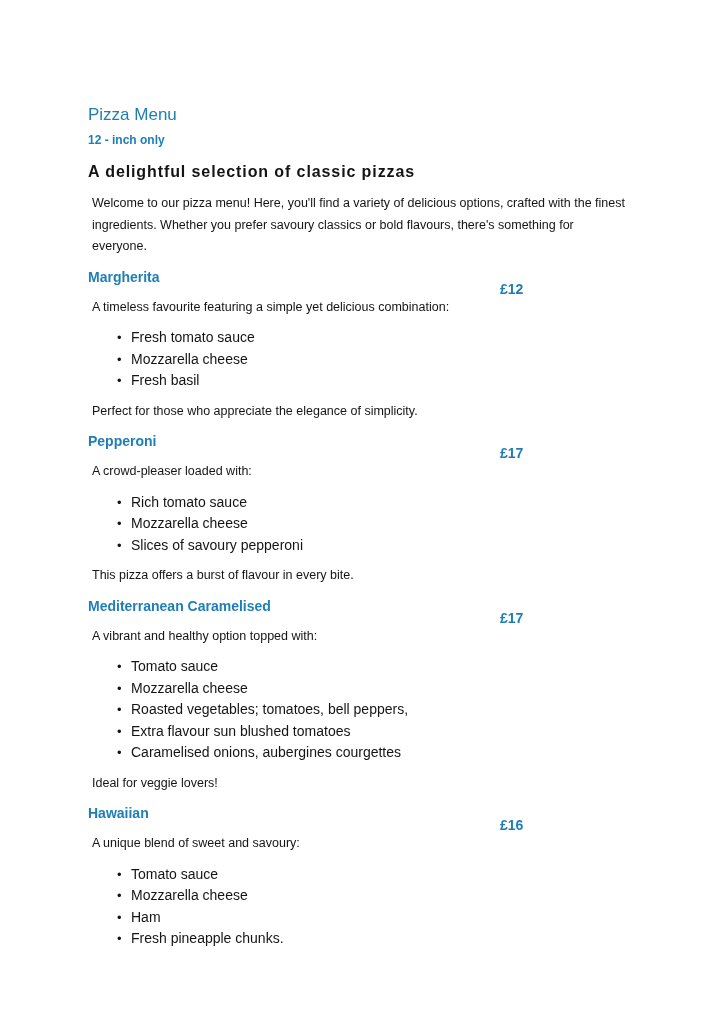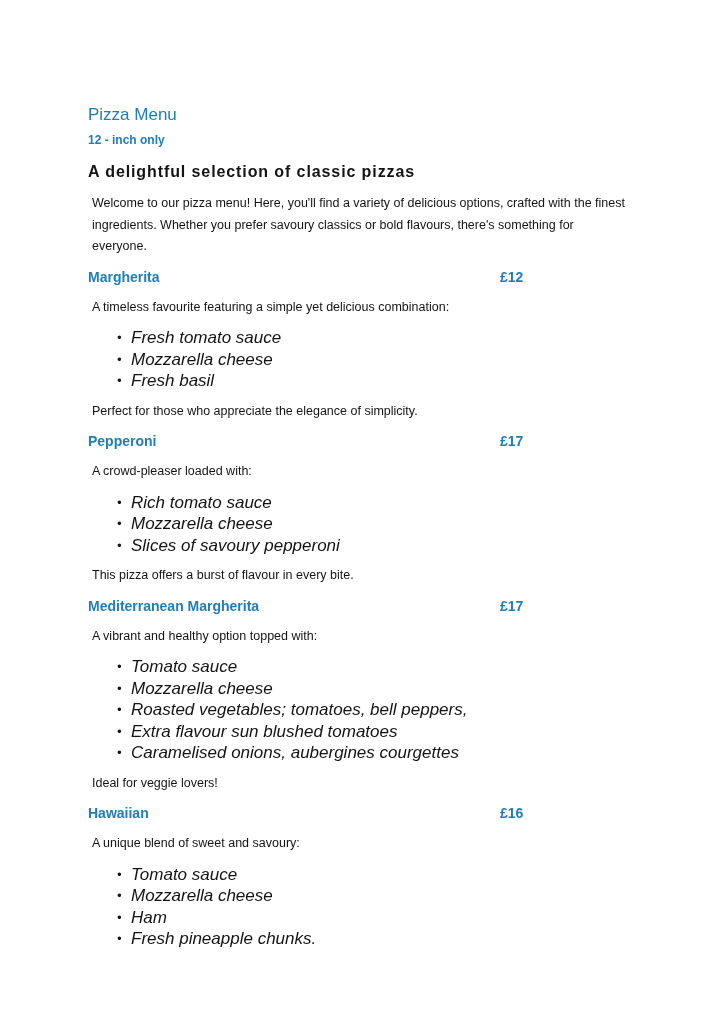--- a/index.html
+++ b/index.html
@@ -53,36 +53,35 @@
     font-size: 14px;
     line-height: 18px;
     font-weight: 700;
     color: #1F7EB5;
     margin: 10px 0 11px 0;
     position: relative;
   }
   h2.pizza-heading .price {
     position: absolute;
     left: 412px;
-    top: 0;
+    top: 12px;
     font-size: 14px;
     font-weight: 700;
     color: #1F7EB5;
   }
   ul.toppings {
     list-style: none;
     margin: 8px 0 9px 0;
     padding: 0;
   }
   ul.toppings li {
     position: relative;
     padding-left: 43px;
-    font-size: 17px;
+    font-size: 14px;
     line-height: 21.5px;
-    font-style: italic;
   }
   ul.toppings li::before {
     content: "\2022";
     position: absolute;
     left: 29px;
     top: 0;
     font-size: 13px;
     line-height: 21.5px;
     color: #141414;
   }
@@ -120,21 +119,21 @@
     <ul class="toppings">
       <li>Rich tomato sauce</li>
       <li>Mozzarella cheese</li>
       <li>Slices of savoury pepperoni</li>
     </ul>
     <p class="body-text">This pizza offers a burst of flavour in every bite.</p>
   </section>
 
   <section>
     <h2 class="pizza-heading">
-      <span>Mediterranean Margherita</span>
+      <span>Mediterranean Caramelised</span>
       <span class="price">£17</span>
     </h2>
     <p class="body-text">A vibrant and healthy option topped with:</p>
     <ul class="toppings">
       <li>Tomato sauce</li>
       <li>Mozzarella cheese</li>
       <li>Roasted vegetables; tomatoes, bell peppers,</li>
       <li>Extra flavour sun blushed tomatoes</li>
       <li>Caramelised onions, aubergines courgettes</li>
     </ul>

